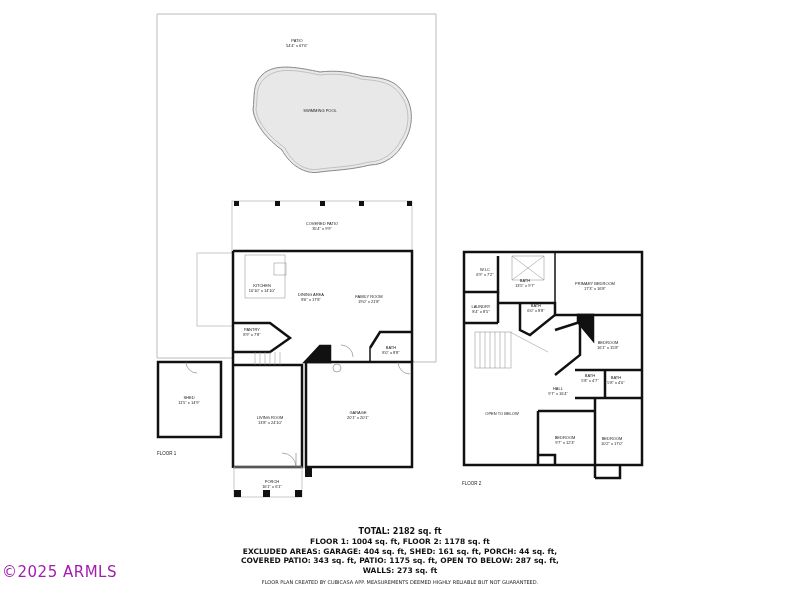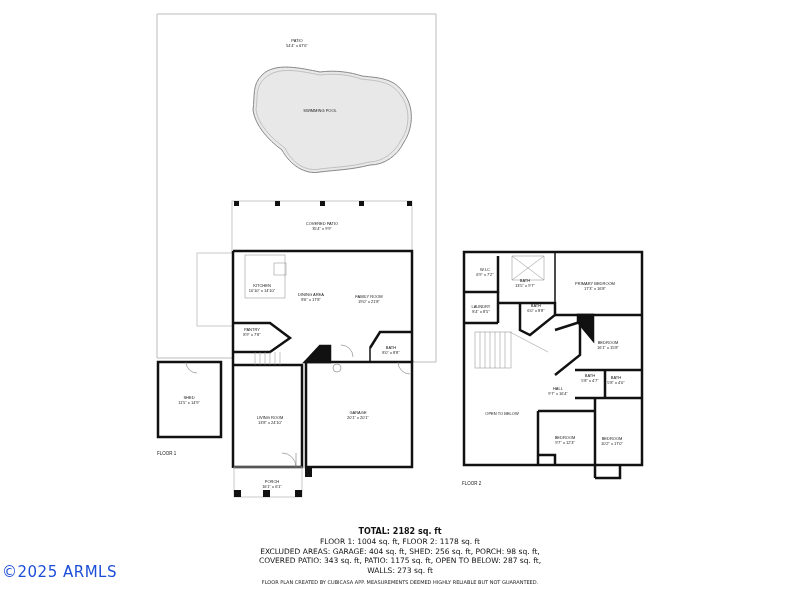--- a/index.html
+++ b/index.html
@@ -3,23 +3,23 @@
 <meta charset="utf-8">
 <style>
   html, body { margin: 0; padding: 0; background: #ffffff; }
   body { width: 800px; height: 600px; position: relative; overflow: hidden; font-family: "DejaVu Sans", sans-serif; }
   svg { position: absolute; left: 0; top: 0; }
   .lbl { position: absolute; transform: translate(-50%, -50%); text-align: center; font-size: 4px; line-height: 5px; color: #222; white-space: nowrap; font-family: "Liberation Sans", sans-serif; }
   .lbl span { display: block; }
   .floor-tag { position: absolute; font-size: 4.5px; color: #222; font-family: "Liberation Sans", sans-serif; }
   .summary { position: absolute; left: 0; width: 800px; top: 527px; text-align: center; font-family: "DejaVu Sans", sans-serif; color: #111; }
   .summary .total { font-weight: bold; font-size: 8px; line-height: 10px; }
-  .summary .line { font-size: 7.5px; line-height: 9.6px; }
+  .summary .line { font-size: 7.5px; line-height: 9.6px; font-weight: bold; }
   .disclaimer { position: absolute; left: 0; width: 800px; top: 579px; text-align: center; font-size: 5px; color: #222; font-family: "DejaVu Sans", sans-serif; }
-  .copyright { position: absolute; left: 2px; top: 563px; font-size: 15px; color: #1d4ed8; letter-spacing: 0.5px; font-family: "DejaVu Sans", sans-serif; }
+  .copyright { position: absolute; left: 2px; top: 563px; font-size: 15px; color: #a21caf; letter-spacing: 0.5px; font-family: "DejaVu Sans", sans-serif; }
 </style>
 </head>
 <body>
 
 <svg width="800" height="600" viewBox="0 0 800 600">
 
   <g fill="none" stroke="#bbbbbb" stroke-width="1">
     <polyline points="157,358 157,14 436,14 436,362 410,362"></polyline>
     <line x1="157" y1="358" x2="232" y2="358"></line>
   </g>
@@ -221,18 +221,18 @@
   </div>
 <div class="lbl" style="left:612px;top:441px;">
     <span>BEDROOM</span>
     <span>10'2" x 17'0"</span>
   </div>
 <div class="floor-tag" style="left:462px;top:481px;">FLOOR 2</div>
 
 <div class="summary">
   <div class="total">TOTAL: 2182 sq. ft</div>
   <div class="line">FLOOR 1: 1004 sq. ft, FLOOR 2: 1178 sq. ft</div>
-  <div class="line">EXCLUDED AREAS: GARAGE: 404 sq. ft, SHED: 256 sq. ft, PORCH: 98 sq. ft,</div>
+  <div class="line">EXCLUDED AREAS: GARAGE: 404 sq. ft, SHED: 161 sq. ft, PORCH: 44 sq. ft,</div>
   <div class="line">COVERED PATIO: 343 sq. ft, PATIO: 1175 sq. ft, OPEN TO BELOW: 287 sq. ft,</div>
   <div class="line">WALLS: 273 sq. ft</div>
 </div>
 <div class="disclaimer">FLOOR PLAN CREATED BY CUBICASA APP. MEASUREMENTS DEEMED HIGHLY RELIABLE BUT NOT GUARANTEED.</div>
 <div class="copyright"><span>©</span><span>2025 ARMLS</span></div>
 
 </body></html>

